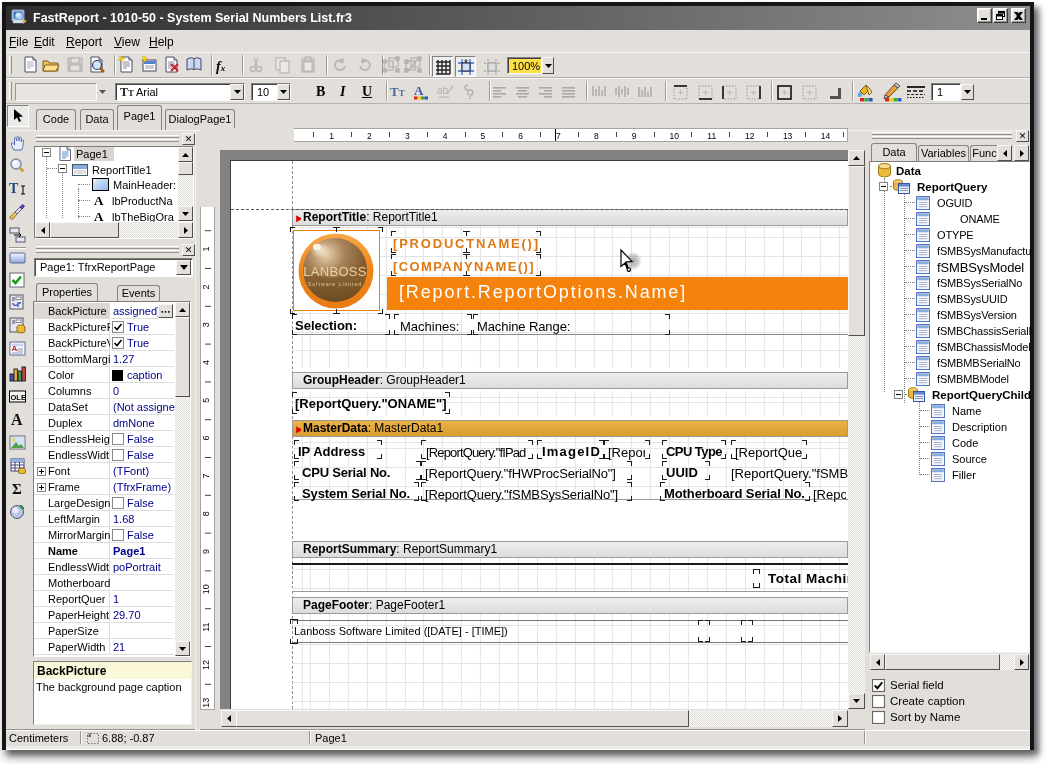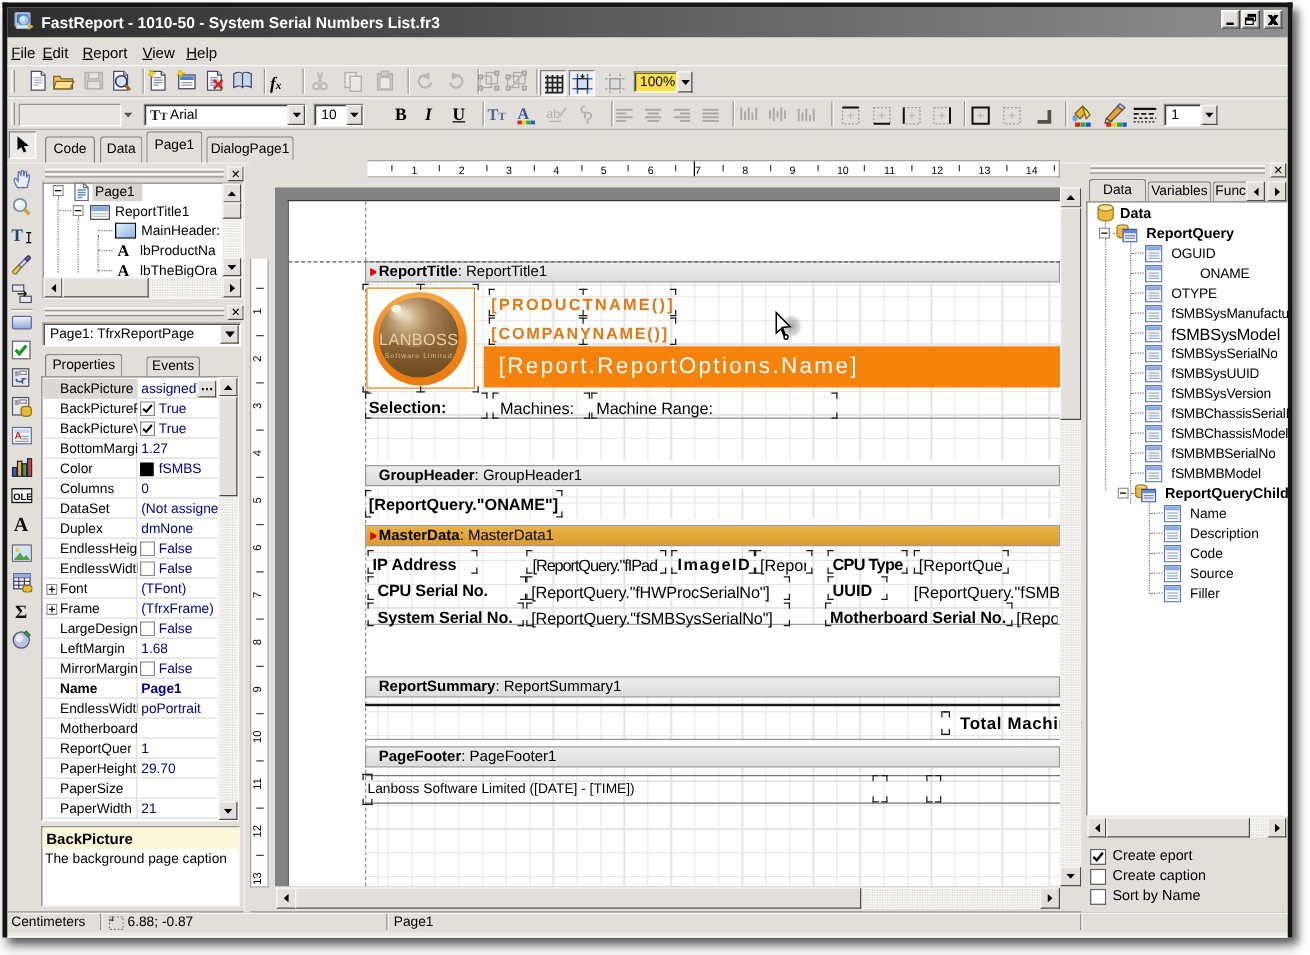--- a/index.html
+++ b/index.html
@@ -538,21 +538,21 @@
   </svg>
 <div class="ab" style="left:127px;top:337px;font-size:11px;line-height:13px;font-weight:400;color:#000089;white-space:nowrap;max-width:62px;overflow:hidden">True</div>
 <div class="ab" style="left:34px;top:351px;width:76px;height:16px;border-bottom:1px solid #dcdcdc;border-right:1px solid #dcdcdc;overflow:hidden;"></div>
 <div class="ab" style="left:111px;top:351px;width:63px;height:16px;border-bottom:1px solid #dcdcdc;overflow:hidden;"></div>
 <div class="ab" style="left:48px;top:353px;font-size:11px;line-height:13px;font-weight:400;color:#000;white-space:nowrap;max-width:62px;overflow:hidden">BottomMargin</div>
 <div class="ab" style="left:113px;top:353px;font-size:11px;line-height:13px;font-weight:400;color:#000089;white-space:nowrap;max-width:62px;overflow:hidden">1.27</div>
 <div class="ab" style="left:34px;top:367px;width:76px;height:16px;border-bottom:1px solid #dcdcdc;border-right:1px solid #dcdcdc;overflow:hidden;"></div>
 <div class="ab" style="left:111px;top:367px;width:63px;height:16px;border-bottom:1px solid #dcdcdc;overflow:hidden;"></div>
 <div class="ab" style="left:48px;top:369px;font-size:11px;line-height:13px;font-weight:400;color:#000;white-space:nowrap;max-width:62px;overflow:hidden">Color</div>
 <div class="ab" style="left:112px;top:370px;width:11px;height:11px;background:#000;"></div>
-<div class="ab" style="left:127px;top:369px;font-size:11px;line-height:13px;font-weight:400;color:#000089;white-space:nowrap;max-width:62px;overflow:hidden">fSMBS</div>
+<div class="ab" style="left:127px;top:369px;font-size:11px;line-height:13px;font-weight:400;color:#000089;white-space:nowrap;max-width:62px;overflow:hidden">caption</div>
 <div class="ab" style="left:34px;top:383px;width:76px;height:16px;border-bottom:1px solid #dcdcdc;border-right:1px solid #dcdcdc;overflow:hidden;"></div>
 <div class="ab" style="left:111px;top:383px;width:63px;height:16px;border-bottom:1px solid #dcdcdc;overflow:hidden;"></div>
 <div class="ab" style="left:48px;top:385px;font-size:11px;line-height:13px;font-weight:400;color:#000;white-space:nowrap;max-width:62px;overflow:hidden">Columns</div>
 <div class="ab" style="left:113px;top:385px;font-size:11px;line-height:13px;font-weight:400;color:#000089;white-space:nowrap;max-width:62px;overflow:hidden">0</div>
 <div class="ab" style="left:34px;top:399px;width:76px;height:16px;border-bottom:1px solid #dcdcdc;border-right:1px solid #dcdcdc;overflow:hidden;"></div>
 <div class="ab" style="left:111px;top:399px;width:63px;height:16px;border-bottom:1px solid #dcdcdc;overflow:hidden;"></div>
 <div class="ab" style="left:48px;top:401px;font-size:11px;line-height:13px;font-weight:400;color:#000;white-space:nowrap;max-width:62px;overflow:hidden">DataSet</div>
 <div class="ab" style="left:113px;top:401px;font-size:11px;line-height:13px;font-weight:400;color:#000089;white-space:nowrap;max-width:62px;overflow:hidden">(Not assigned</div>
 <div class="ab" style="left:34px;top:415px;width:76px;height:16px;border-bottom:1px solid #dcdcdc;border-right:1px solid #dcdcdc;overflow:hidden;"></div>
 <div class="ab" style="left:111px;top:415px;width:63px;height:16px;border-bottom:1px solid #dcdcdc;overflow:hidden;"></div>
@@ -1038,21 +1038,21 @@
 <div class="ab sb" style="left:885px;top:654px;width:115px;height:16px;"></div>
 <div class="ab sb" style="left:1014px;top:654px;width:15px;height:16px;">
     <svg width="4" height="7" viewBox="0 0 4 7">
       <path d="M0 0 V7 L4 3.5 Z" fill="#000"></path>
     </svg>
   </div>
 <svg class="ab" style="left:872px;top:679px" width="13" height="13" viewBox="0 0 12 12">
     <rect x="0.5" y="0.5" width="11" height="11" fill="#fff" stroke="#666"></rect>
     <path d="M2.5 6 L5 8.5 L9.5 3" stroke="#000" stroke-width="1.8" fill="none"></path>
   </svg>
-<div class="ab" style="left:890px;top:679px;font-size:11.5px;line-height:13.5px;font-weight:400;color:#000;white-space:nowrap;">Create eport</div>
+<div class="ab" style="left:890px;top:679px;font-size:11.5px;line-height:13.5px;font-weight:400;color:#000;white-space:nowrap;">Serial field</div>
 <svg class="ab" style="left:872px;top:695px" width="13" height="13" viewBox="0 0 12 12">
     <rect x="0.5" y="0.5" width="11" height="11" fill="#fff" stroke="#666"></rect>
   </svg>
 <div class="ab" style="left:890px;top:695px;font-size:11.5px;line-height:13.5px;font-weight:400;color:#000;white-space:nowrap;">Create caption</div>
 <svg class="ab" style="left:872px;top:711px" width="13" height="13" viewBox="0 0 12 12">
     <rect x="0.5" y="0.5" width="11" height="11" fill="#fff" stroke="#666"></rect>
   </svg>
 <div class="ab" style="left:890px;top:711px;font-size:11.5px;line-height:13.5px;font-weight:400;color:#000;white-space:nowrap;">Sort by Name</div>
 <svg class="ab" style="left:617px;top:247px" width="26" height="28" viewBox="0 0 26 28">
     <defs>

